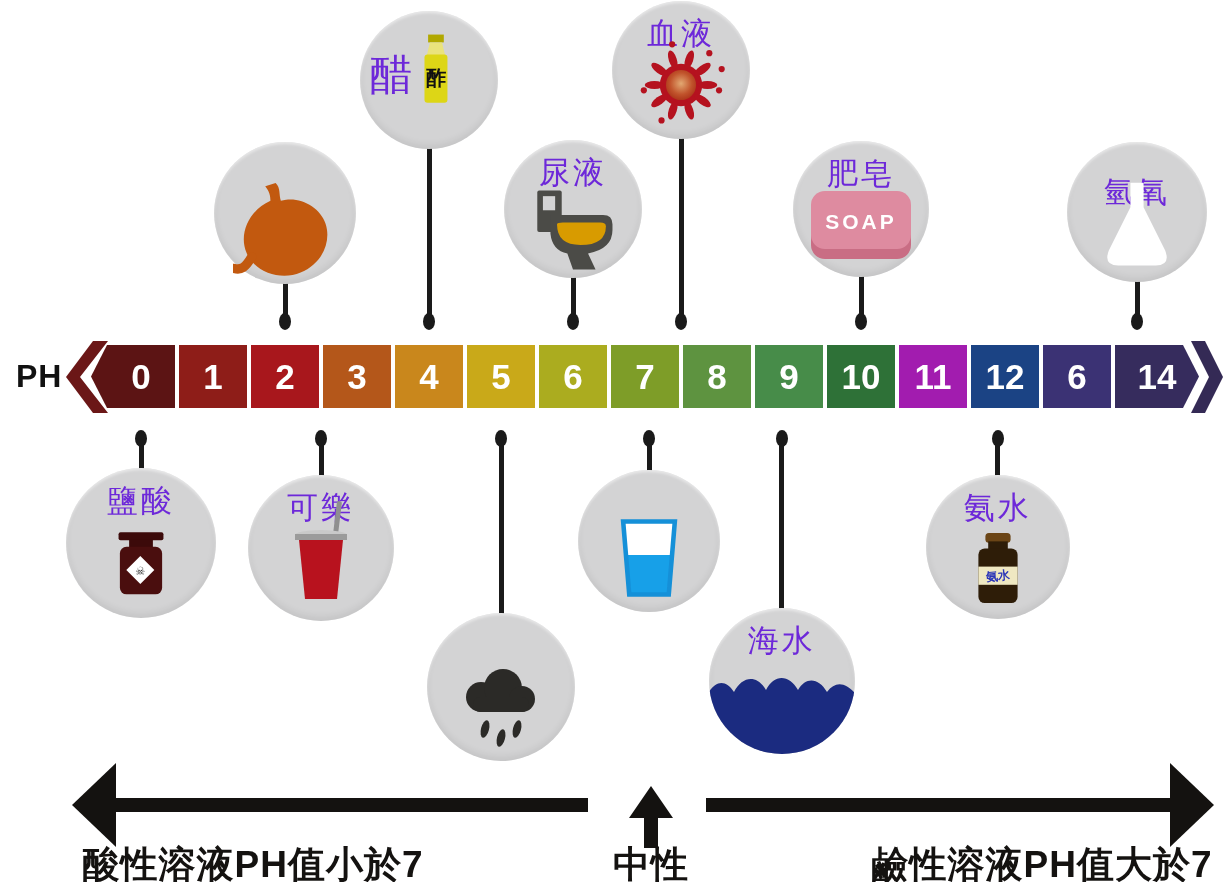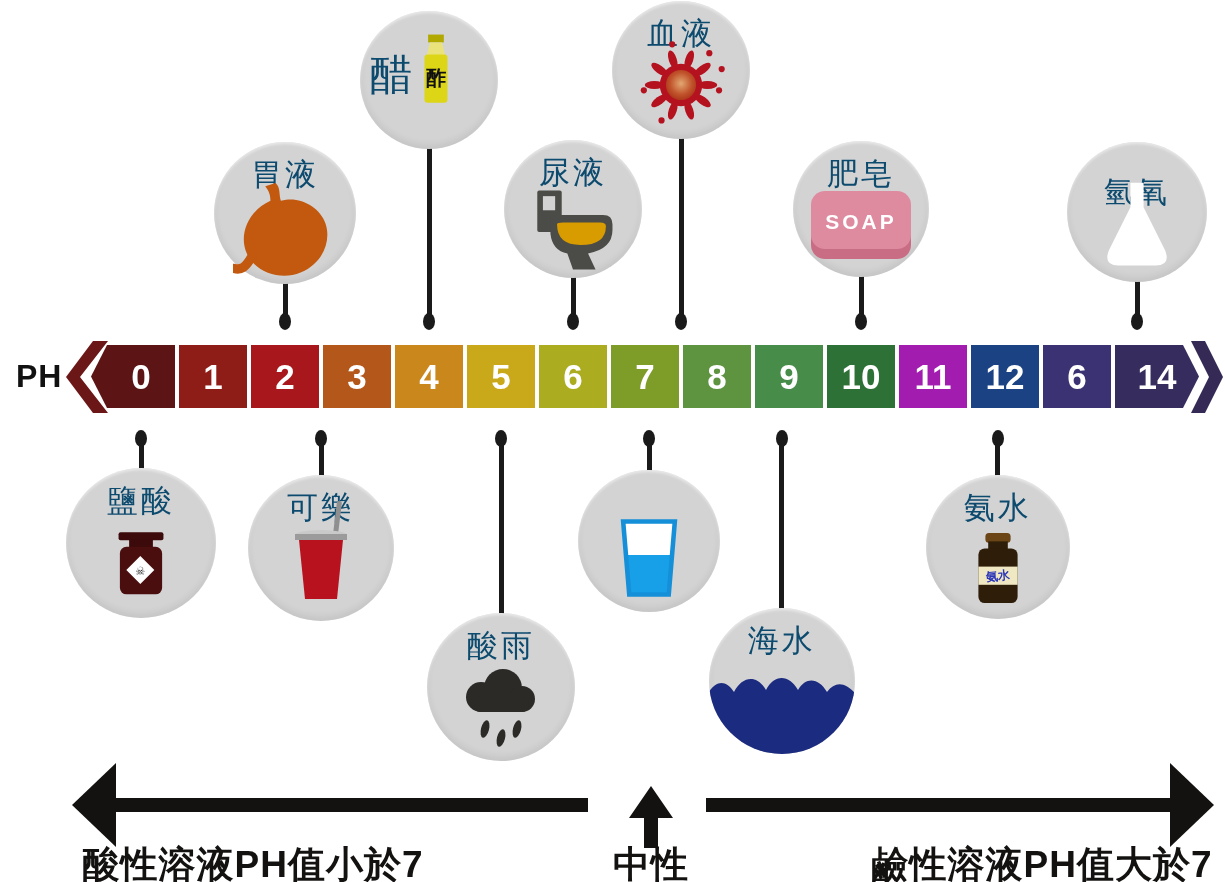--- a/index.html
+++ b/index.html
@@ -24,21 +24,21 @@
   .chev{position:absolute;top:341px;}
   
   .stem{position:absolute;width:5px;background:#1a1a1a;}
   .dot{position:absolute;width:12px;height:17px;border-radius:50%;background:#1a1a1a;}
   .bubble{
     position:absolute;border-radius:50%;background:#d3d3d4;
     box-shadow:inset 0 -4px 7px rgba(0,0,0,.07), inset 0 2px 3px rgba(255,255,255,.55);
   }
   .bubble-label{
     position:absolute;top:12px;left:0;right:0;text-align:center;
-    font-size:31px;color:#0c4a6e;letter-spacing:3px;white-space:nowrap;
+    font-size:31px;color:#6d28d9;letter-spacing:3px;white-space:nowrap;
   }
   .bubble-label .line{display:block;line-height:35px;font-size:30px;}
   .bubble-label.lines{top:32px;}
   .bubble-label.left{left:10px;right:auto;top:36px;font-size:42px;letter-spacing:0;}
   .icon-box{position:absolute;left:50%;transform:translateX(-50%);}
   .icon-box svg{display:block;width:100%;height:100%;}
   [data-icon-for="stomach"]{top:40px;width:104px;height:100px;}
   [data-icon-for="vinegar"]{top:2px;width:58px;height:112px;transform:translateX(-38%);}
   [data-icon-for="toilet"]{top:48px;width:94px;height:84px;}
   [data-icon-for="blood"]{top:38px;width:90px;height:92px;}
@@ -115,21 +115,20 @@
         <span class="segnum">6</span>
       </div>
       <div class="seg last" style="left: 1115px; width: 84px; background: rgb(54, 44, 93);">
         <span class="segnum">14</span>
       </div>
     </div>
   <div id="items-layer">
       <div class="stem" style="left: 282.5px; top: 281px; height: 43px;"></div>
       <div class="dot" style="left: 279px; top: 313px;"></div>
       <div class="bubble" style="left: 214px; top: 142px; width: 142px; height: 142px;">
-        <div class="bubble-label">胃液</div>
         <div class="icon-box" data-icon-for="stomach">
     <svg viewBox="0 0 100 96">
       <path d="M46 18 C44 12 46 6 41 1 L31 4 C35 9 36 13 36 18 C16 27 5 49 13 68 C21 87 46 95 65 87 C85 79 95 58 89 40 C84 25 67 15 51 17 Z" fill="#c2590f"></path>
       <path d="M18 72 C12 82 8 85 1 83" stroke="#c2590f" stroke-width="9" fill="none" stroke-linecap="round"></path>
     </svg>
   </div>
       </div>
       <div class="stem" style="left: 426.5px; top: 146px; height: 178px;"></div>
       <div class="dot" style="left: 423px; top: 313px;"></div>
       <div class="bubble" style="left: 360px; top: 11px; width: 138px; height: 138px;">
@@ -239,21 +238,20 @@
       <rect x="50" y="0" width="5" height="34" rx="2" fill="#8f8f8f" transform="rotate(7 52 17)"></rect>
       <ellipse cx="36" cy="34" rx="26" ry="5" fill="#c9c9c9"></ellipse>
       <rect x="10" y="33" width="52" height="6" fill="#9b9b9b"></rect>
       <path d="M14 39 H58 L52 98 H20 Z" fill="#b8121e"></path>
     </svg>
   </div>
       </div>
       <div class="stem" style="left: 498.5px; top: 438px; height: 181px;"></div>
       <div class="dot" style="left: 495px; top: 430px;"></div>
       <div class="bubble" style="left: 427px; top: 613px; width: 148px; height: 148px;">
-        <div class="bubble-label">酸雨</div>
         <div class="icon-box" data-icon-for="rain-cloud">
     <svg viewBox="0 0 100 98">
       <g fill="#2b2a27">
         <circle cx="30" cy="40" r="15"></circle>
               <circle cx="52" cy="31" r="19"></circle>
               <circle cx="71" cy="42" r="13"></circle>
         <rect x="22" y="40" width="56" height="15" rx="7"></rect>
         <ellipse cx="34" cy="72" rx="4" ry="9" transform="rotate(14 34 72)"></ellipse>
         <ellipse cx="50" cy="81" rx="4" ry="9" transform="rotate(14 50 81)"></ellipse>
         <ellipse cx="66" cy="72" rx="4" ry="9" transform="rotate(14 66 72)"></ellipse>

